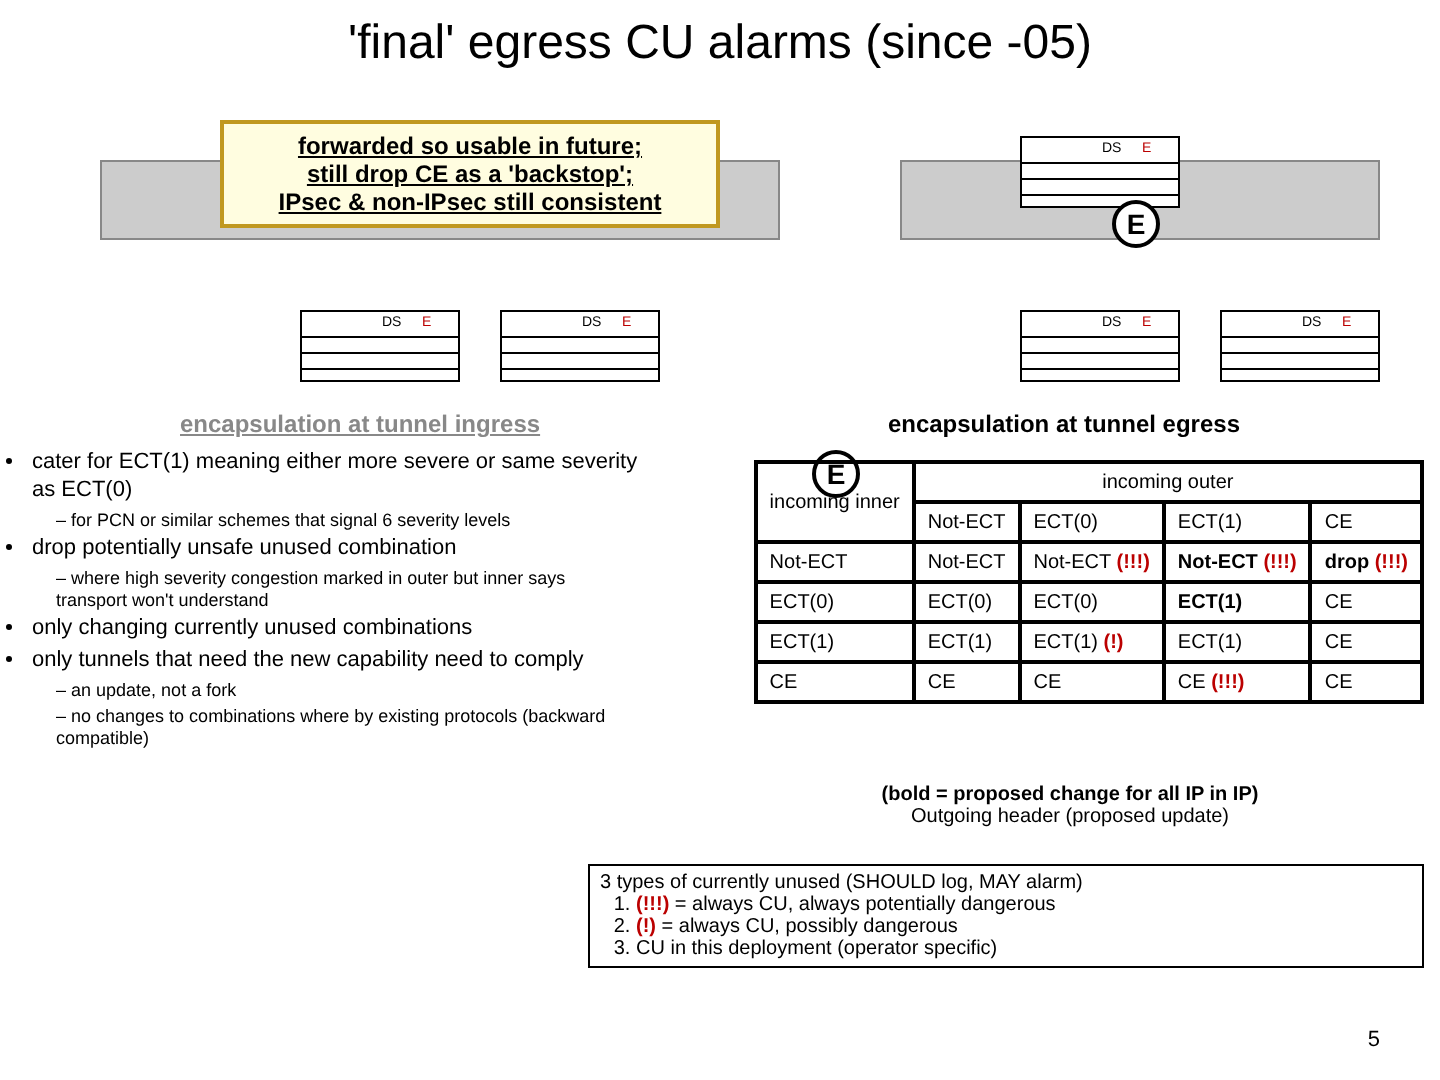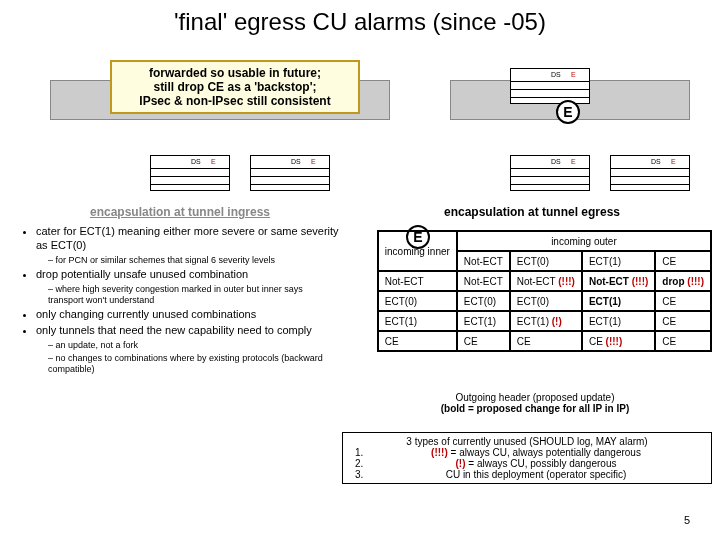--- a/index.html
+++ b/index.html
@@ -1,42 +1,42 @@
 <!DOCTYPE html>
 <html><head>
 <meta charset="utf-8">
 <style>
   * { box-sizing: border-box; margin: 0; padding: 0; }
   body { font-family: Arial, sans-serif; width: 720px; height: 540px; background: #fff; position: relative; font-size: 11px; }
   .title { font-size: 24px; text-align: center; padding: 8px 0 4px; }
-  .callout { position: absolute; left: 110px; top: 60px; width: 250px; border: 2px solid #c09820; background: #fffde0; padding: 4px 6px; text-align: center; font-weight: bold; font-size: 12px; z-index: 5; }
+  .callout { position: absolute; left: 110px; top: 60px; width: 250px; border: 2px solid #c09820; background: #fffde0; padding: 4px 6px; text-align: center; font-weight: bold; font-size: 12px; z-index: 5; text-decoration: underline; }
   .e-circle { position: absolute; width: 24px; height: 24px; border: 2px solid #000; border-radius: 50%; text-align: center; line-height: 20px; font-weight: bold; font-size: 14px; background: #fff; }
   .e1 { right: 140px; top: 100px; }
   .e2 { right: 290px; top: 225px; }
   .diagram-area { position: absolute; top: 60px; left: 0; right: 0; height: 140px; }
   .bus { position: absolute; height: 40px; background: #ccc; border: 1px solid #888; }
   .busL { left: 50px; top: 20px; width: 340px; }
   .busR { right: 30px; top: 20px; width: 240px; }
   .small-hdr { position: absolute; width: 80px; height: 36px; background: #fff; border: 1px solid #000; font-size: 7px; }
   .small-hdr .ds { position: absolute; left: 40px; top: 2px; }
   .small-hdr .e { position: absolute; left: 60px; top: 2px; color: #b00; }
   .small-hdr .row { position: absolute; left: 0; right: 0; height: 8px; border-top: 1px solid #000; }
   .cap-row { position: absolute; top: 205px; left: 0; right: 0; font-weight: bold; font-size: 12px; }
   .cap-l { position: absolute; left: 90px; color: #888; text-decoration: underline; }
   .cap-r { position: absolute; right: 100px; }
-  .bullets { position: absolute; left: 20px; top: 225px; width: 320px; font-size: 11px; line-height: 1.25; }
+  .bullets { position: absolute; left: 0; top: 225px; width: 320px; font-size: 11px; line-height: 1.25; }
   .bullets li { margin-left: 16px; margin-bottom: 2px; }
   .bullets .sub { font-size: 9px; margin-left: 28px; list-style: none; }
   .bullets .sub::before { content: "– "; }
   .matrix { position: absolute; right: 8px; top: 230px; border-collapse: collapse; font-size: 10px; }
   .matrix th, .matrix td { border: 2px solid #000; padding: 2px 6px; text-align: left; height: 20px; }
   .matrix th { font-weight: normal; }
   .red { color: #b00; font-weight: bold; }
   .out-caption { position: absolute; right: 30px; top: 392px; width: 310px; font-size: 10px; text-align: center; }
-  .types-box { position: absolute; right: 8px; top: 432px; width: 370px; border: 1px solid #000; padding: 3px 5px; font-size: 10px; text-align: center; }
+  .types-box { position: absolute; right: 8px; top: 432px; width: 418px; border: 1px solid #000; padding: 3px 5px; font-size: 10px; }
   .types-box ol { margin-left: 18px; }
   .pagenum { position: absolute; right: 30px; bottom: 14px; font-size: 11px; }
 </style>
 </head>
 <body>
 
 <div class="title">'final' egress CU alarms (since -05)</div>
 
 <div class="diagram-area">
   <div class="bus busL"></div>
@@ -141,22 +141,22 @@
         <th>CE</th>
         <td>CE</td>
         <td>CE</td>
         <td>CE <span class="red">(!!!)</span></td>
         <td>CE</td>
       </tr>
     </tbody>
   </table>
 
 <div class="out-caption">
+  <div><b>(bold = proposed change for all IP in IP)</b></div>
   <div>Outgoing header (proposed update)</div>
-  <div><b>(bold = proposed change for all IP in IP)</b></div>
 </div>
 
 <div class="types-box">
   <div>3 types of currently unused (SHOULD log, MAY alarm)</div>
   <ol id="types-list">
       <li><span class="red">(!!!)</span> =  always CU, always potentially dangerous</li>
       <li><span class="red">(!)</span> =  always CU, possibly dangerous</li>
       <li>         CU in this deployment (operator specific)</li>
     </ol>
 </div>

